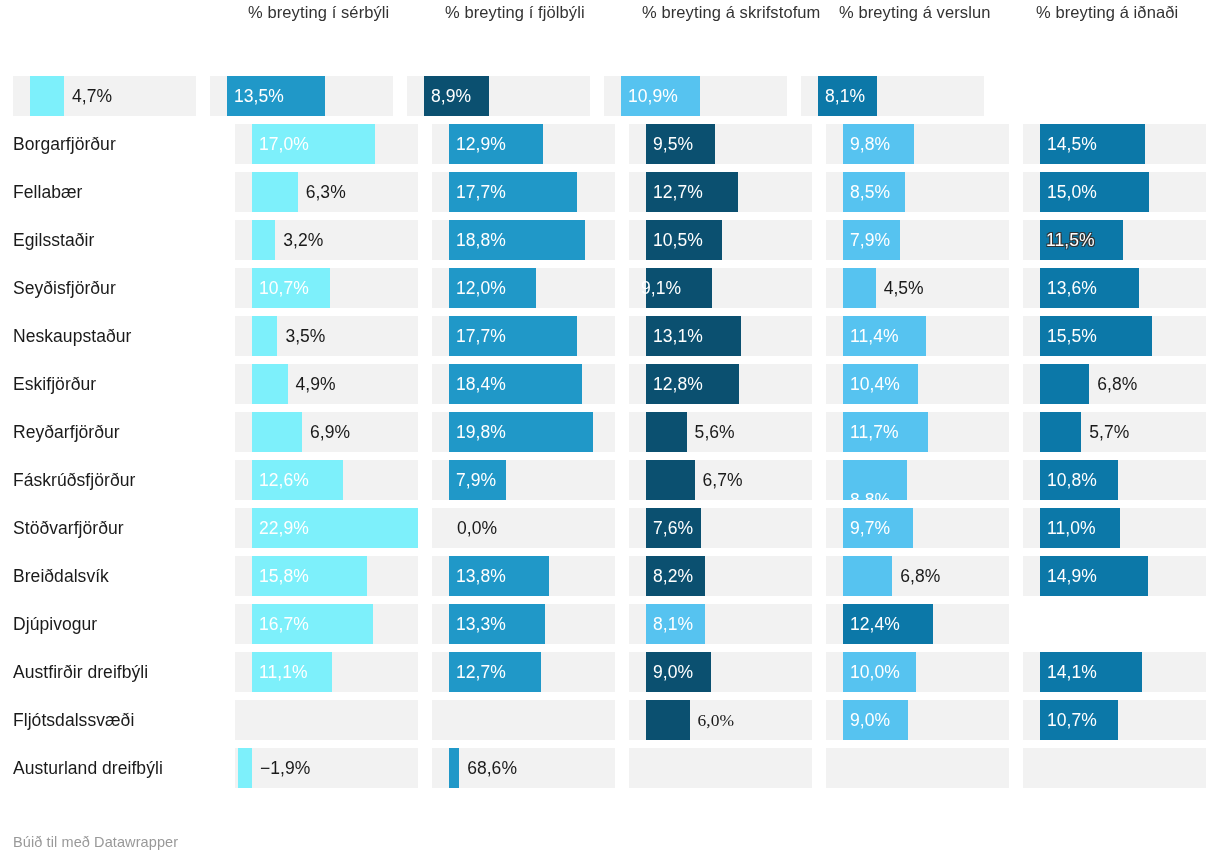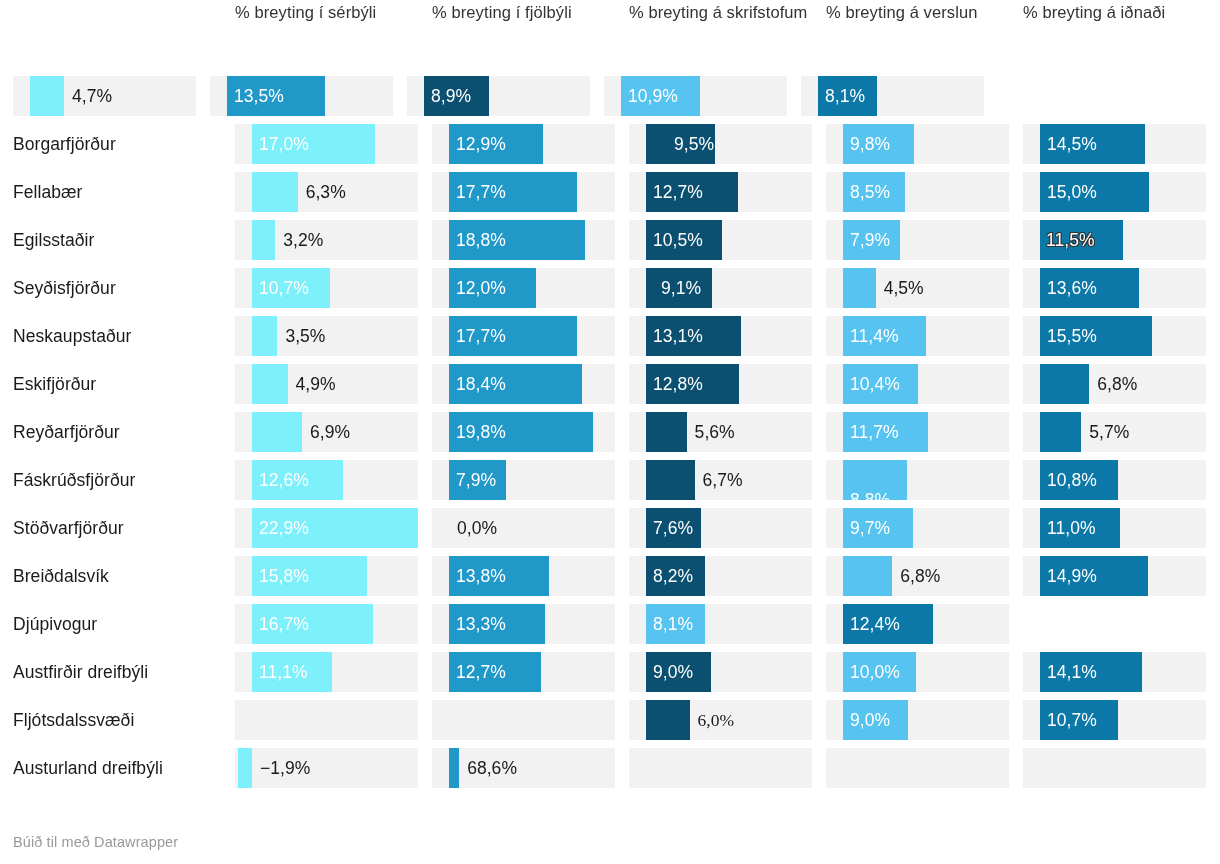--- a/index.html
+++ b/index.html
@@ -21,20 +21,21 @@
     box-sizing: border-box;
   }
 
   
   .header-row {
     display: flex;
     align-items: flex-start;
     padding-left: 13px;
     height: 72px;
     box-sizing: border-box;
+    margin-left: 13px;
   }
   .label-col-head {
     width: 222px;
     flex: 0 0 222px;
   }
   .col-head {
     flex: 0 0 197px;
     width: 197px;
     font-size: 16.5px;
     line-height: 24px;
@@ -172,21 +173,21 @@
         </div>
         <div class="cell">
           <div class="track">
             <div class="bar" style="left: 17px; width: 93.525px; background: rgb(32, 152, 200);"></div>
             <div class="bar-value inside" style="left: 24px;">12,9%</div>
           </div>
         </div>
         <div class="cell">
           <div class="track">
             <div class="bar" style="left: 17px; width: 68.875px; background: rgb(11, 80, 112);"></div>
-            <div class="bar-value inside" style="left: 24px; margin-left: 21px;">9,5%</div>
+            <div class="bar-value inside" style="left: 24px;">9,5%</div>
           </div>
         </div>
         <div class="cell">
           <div class="track">
             <div class="bar" style="left: 17px; width: 71.05px; background: rgb(86, 195, 240);"></div>
             <div class="bar-value inside" style="left: 24px;">9,8%</div>
           </div>
         </div>
         <div class="cell">
           <div class="track">
@@ -271,21 +272,21 @@
         </div>
         <div class="cell">
           <div class="track">
             <div class="bar" style="left: 17px; width: 87px; background: rgb(32, 152, 200);"></div>
             <div class="bar-value inside" style="left: 24px;">12,0%</div>
           </div>
         </div>
         <div class="cell">
           <div class="track">
             <div class="bar" style="left: 17px; width: 65.975px; background: rgb(11, 80, 112);"></div>
-            <div class="bar-value inside" style="left: 32px;">9,1%</div>
+            <div class="bar-value inside" style="left: 12px;">9,1%</div>
           </div>
         </div>
         <div class="cell">
           <div class="track">
             <div class="bar" style="left: 17px; width: 32.625px; background: rgb(86, 195, 240);"></div>
             <div class="bar-value outside" style="left: 57.625px;">4,5%</div>
           </div>
         </div>
         <div class="cell">
           <div class="track">

